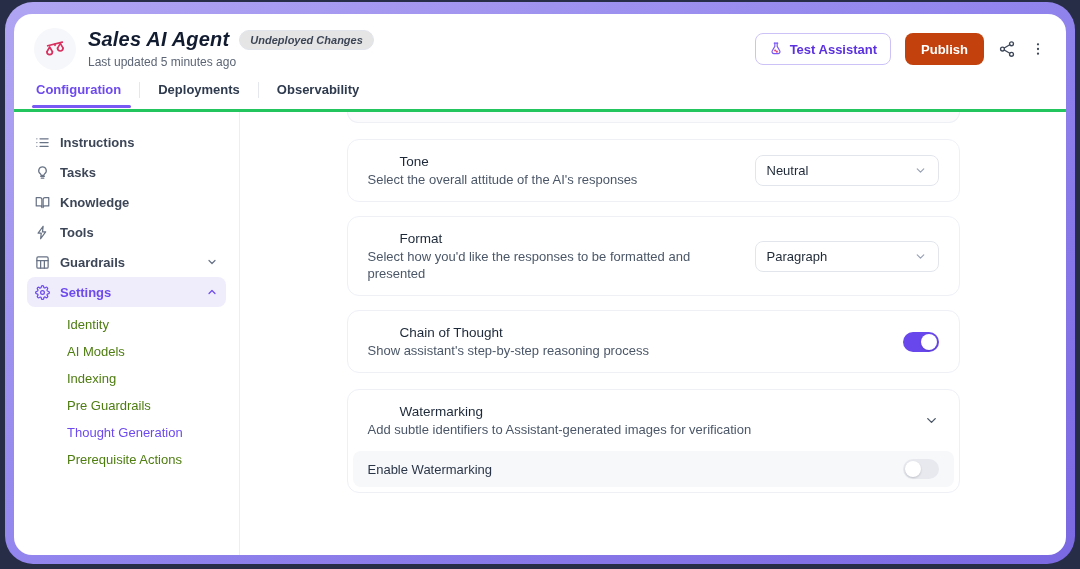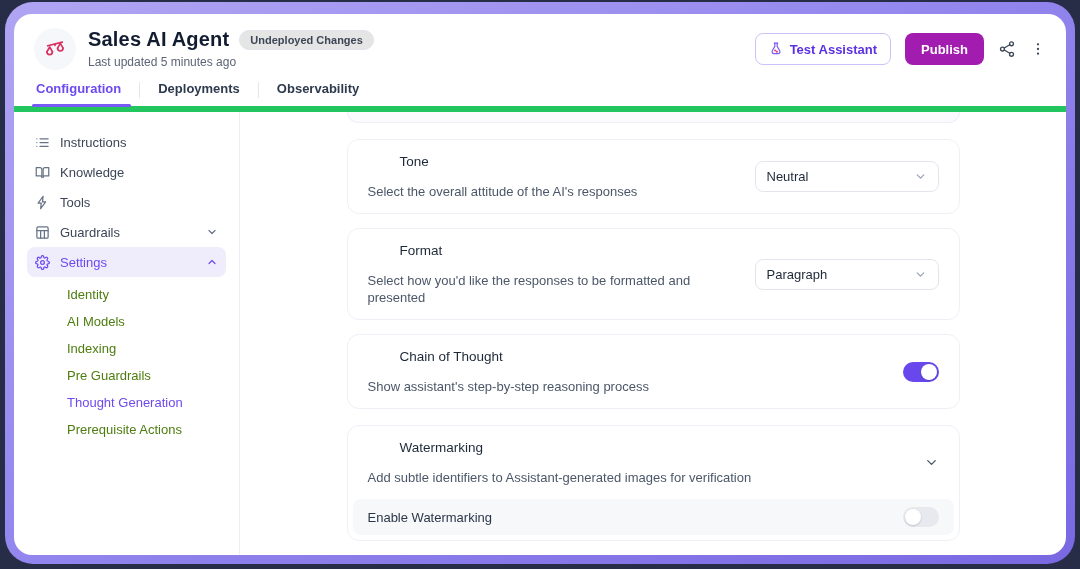--- a/index.html
+++ b/index.html
@@ -19,57 +19,57 @@
     position:absolute; inset:14px;
     border-radius:18px;
     background:#ffffff;
     overflow:hidden;
     display:flex; flex-direction:column;
   }
   
   .header { padding:14px 20px 0 20px; display:flex; align-items:flex-start; justify-content:space-between; }
   .header-left { display:flex; gap:12px; }
   .logo-circle { width:42px; height:42px; border-radius:50%; background:#f6f7fa; display:flex; align-items:center; justify-content:center; flex:0 0 auto; }
-  .title-row { display:flex; align-items:center; gap:10px; }
+  .title-row { display:flex; align-items:center; gap:10px;font-style:italic; }
   .app-title { font-size:20px; font-weight:700; color:#121c30; letter-spacing:.2px; }
   .badge { font-size:11px; font-weight:600; color:#3d4656; border:1px solid #e1e4ea; border-radius:999px; padding:3px 10px; background:#e5e5e5; white-space:nowrap; }
   .subtitle { font-size:12px; color:#5c6575; margin-top:4px; }
   .header-right { display:flex; align-items:center; gap:14px; padding-top:5px; }
   .btn { height:32px; border-radius:8px; display:inline-flex; align-items:center; gap:7px; font-size:13px; font-weight:700; cursor:pointer; }
   .btn-outline { padding:0 13px; border:1px solid #cdc2f7; color:#5b31e0; background:#fff; }
-  .btn-primary { padding:0 16px; background:#a21caf; color:#fff; border:none; }
+  .btn-primary { padding:0 16px; background:#c2410c; color:#fff; border:none; }
   .icon-btn { color:#3f4859; display:flex; align-items:center; }
   
-  .tabs { display:flex; align-items:center; padding:0 20px; margin-top:10px; border-bottom:6px solid #22c55e; height:32px; }
+  .tabs { display:flex; align-items:center; padding:0 20px; margin-top:10px; border-bottom:3px solid #22c55e; height:32px; }
   .tab { font-size:13px; font-weight:700; color:#2e3a4e; padding:0 2px 10px 2px; position:relative; cursor:pointer; }
   .tab.active { color:#6d4aee; }
   .tab.active .underline { position:absolute; left:-2px; right:-8px; bottom:-1px; height:3px; border-radius:3px; background:#7a5af5; }
   .tab-sep { width:1px; height:16px; background:#e4e7ee; margin:0 16px; align-self:flex-start; margin-top:2px; }
   
   .content { flex:1; display:flex; min-height:0; }
   .sidebar { width:226px; border-right:1px solid #ecEef3; border-right:1px solid #eceef3; padding:15px 13px; flex:0 0 auto; }
-  .side-item { display:flex; align-items:center; gap:10px; height:30px; padding:0 8px; border-radius:8px; font-size:13px; font-weight:400; color:#3c4657; cursor:pointer; }
+  .side-item { display:flex; align-items:center; gap:10px; height:30px; padding:0 8px; border-radius:8px; font-size:13px; font-weight:700; color:#3c4657; cursor:pointer; }
   .side-item .grow { flex:1; }
   .side-item svg { color:#687386; }
   .side-item.active { background:#efedfc; color:#6d4aee; }
   .side-item.active svg { color:#6d4aee; }
   .side-item .chev { color:#8a93a3; display:flex; }
   .side-item.active .chev { color:#6d4aee; }
   .side-sub { margin-top:4px; }
   .side-sub-item { height:27px; display:flex; align-items:center; padding-left:40px; font-size:13px; font-weight:500; color:#4d7c0f; border-radius:6px; cursor:pointer; }
   .side-sub-item.active { color:#6d4aee; }
   
   .main { flex:1; min-width:0; overflow:hidden; }
   .main-col { width:613px; margin:0 auto; padding-top:0; }
   .card-partial { height:11px; border:1px solid #eef0f6; border-top:none; border-radius:0 0 12px 12px; background:#fbfbfe; margin-bottom:16px; }
   .card { border:1px solid #eef0f6; border-radius:12px; background:#fff; margin-bottom:14px; }
   .card-row { display:flex; align-items:center; justify-content:space-between; padding:13px 20px; gap:20px; }
   .card-texts { min-width:0; }
   .card-title { font-size:13.5px; font-weight:400; color:#1d2939; line-height:17px;margin-left:32px; }
-  .card-desc { font-size:13px; color:#4b5768; line-height:17px; margin-top:13px; }
+  .card-desc { font-size:13px; color:#4b5768; line-height:17px; margin-top:1px; }
   .select { width:184px; height:31px; border:1px solid #e2e6ec; border-radius:8px; background:#fff; display:flex; align-items:center; justify-content:space-between; padding:0 11px; cursor:pointer; flex:0 0 auto; }
   .select-value { font-size:13px; font-weight:500; color:#1f2937; }
   .select .chev { color:#98a2b3; display:flex; }
   .toggle { width:36px; height:20px; border-radius:999px; position:relative; cursor:pointer; flex:0 0 auto; }
   .toggle.on { background:#6847ec; }
   .toggle.off { background:#e7e9ee; }
   .knob { position:absolute; top:2px; width:16px; height:16px; border-radius:50%; background:#fff; box-shadow:0 1px 2px rgba(16,24,40,.18); }
   .toggle.on .knob { right:2px; }
   .toggle.off .knob { left:2px; }
   .collapse-chev { color:#4b5768; display:flex; cursor:pointer; }
@@ -156,20 +156,30 @@
           <svg width="15" height="15" viewBox="0 0 24 24" fill="none" stroke="currentColor" stroke-width="2" stroke-linecap="round">
               <path d="M8 6h13M8 12h13M8 18h13"></path>
               <path d="M3 6h.01M3 12h.01M3 18h.01"></path>
             </svg>
         </span>
         <span class="grow">Instructions</span>
       </div>
       <div class="side-item">
         <span style="display:flex;">
           <svg width="15" height="15" viewBox="0 0 24 24" fill="none" stroke="currentColor" stroke-width="2" stroke-linecap="round" stroke-linejoin="round">
+              <path d="M9 18h6"></path>
+              <path d="M10 21h4"></path>
+              <path d="M12 3a6 6 0 0 0-3.5 10.9c.8.6 1.2 1.6 1.2 2.6h4.6c0-1 .4-2 1.2-2.6A6 6 0 0 0 12 3z"></path>
+            </svg>
+        </span>
+        <span class="grow">Tasks</span>
+      </div>
+      <div class="side-item">
+        <span style="display:flex;">
+          <svg width="15" height="15" viewBox="0 0 24 24" fill="none" stroke="currentColor" stroke-width="2" stroke-linecap="round" stroke-linejoin="round">
               <path d="M2 4h6a3 3 0 0 1 3 3v13a2.5 2.5 0 0 0-2.5-2.5H2z"></path>
               <path d="M22 4h-6a3 3 0 0 0-3 3v13a2.5 2.5 0 0 1 2.5-2.5H22z"></path>
             </svg>
         </span>
         <span class="grow">Knowledge</span>
       </div>
       <div class="side-item">
         <span style="display:flex;">
           <svg width="15" height="15" viewBox="0 0 24 24" fill="none" stroke="currentColor" stroke-width="2" stroke-linecap="round" stroke-linejoin="round">
               <path d="M13 2 5 13h5l-1 9 8-11h-5z"></path>

